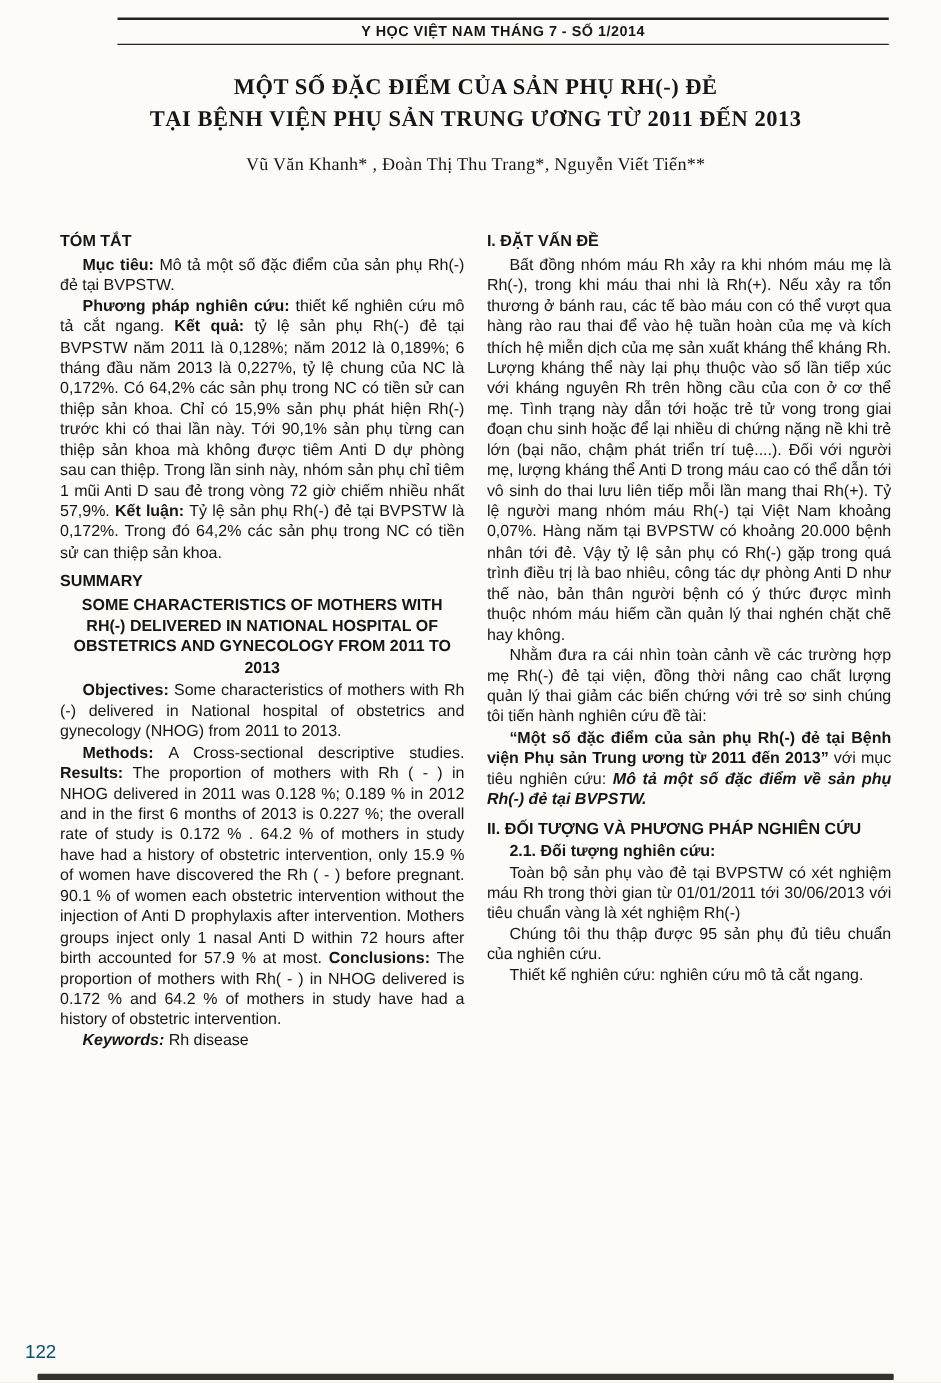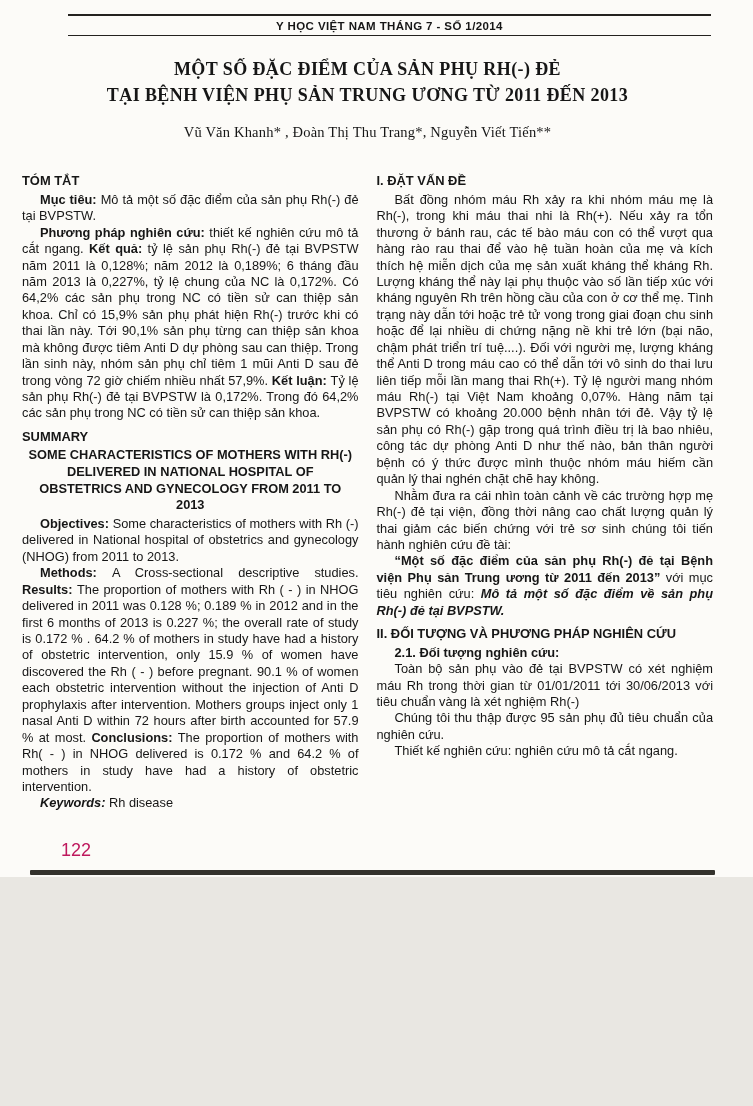--- a/index.html
+++ b/index.html
@@ -1,24 +1,24 @@
 <!DOCTYPE html>
 <html><head>
 <meta charset="utf-8">
 <style>
   * { margin:0; padding:0; box-sizing:border-box; }
   html,body { background:#e9e7e2; }
   .page {
     position:relative;
-    width:753px; height:877px;
+    width:753px; height:1106px;
     margin:0 auto;
     background:#fcfbf8;
     color:#161616;
     font-family:"Liberation Sans", sans-serif;
-    padding:14px 40px 0 22px;
+    padding:14px 40px 0 48px;
     overflow:hidden;
   }
   .journal-header { margin-left:46px; margin-right:2px; }
   .rule { border-top:2px solid #24221f; height:0; }
   .rule.thin { border-top-width:1.5px; }
   .journal-name {
     text-align:center; font-weight:bold;
     font-size:11.5px; letter-spacing:0.4px;
     padding:4px 0 3px 0;
   }
@@ -35,33 +35,33 @@
     letter-spacing:0.2px;
   }
   .columns { display:flex; gap:18px; margin-top:26px; }
   .col { flex:1 1 0; font-size:12.8px; line-height:1.285; text-align:justify; }
   .col p { text-indent:18px; }
   .sec-heading {
     font-size:12.9px; font-weight:bold;
     text-align:left; text-indent:0;
     margin:7px 0 2px 0;
   }
-  .sec-heading.first { margin-top:6px; }
+  .sec-heading.first { margin-top:18px; }
   .summary-title {
     font-weight:bold; text-align:center; text-indent:0 !important;
     margin:2px 4px 2px 4px; line-height:1.3;
   }
   .b { font-weight:bold; }
   .i { font-style:italic; }
   .footnotes { margin-top:30px; font-size:12.2px; text-align:left; }
   .footnote-rule { width:172px; border-top:1.2px solid #24221f; margin-bottom:5px; }
   .footnotes p { text-indent:0; line-height:1.5; }
   .page-number {
     position:absolute; left:20px; bottom:16px;
-    font-size:18px; color:#be185d;margin-left:41px;
+    font-size:15px; color:#0c4a6e;
   }
   .bottom-rule {
     position:absolute; left:30px; right:38px; bottom:2px;
     height:5px; background:#34322d; border-radius:1px;
   }
 </style>
 </head>
 <body>
 
 <div class="page">

